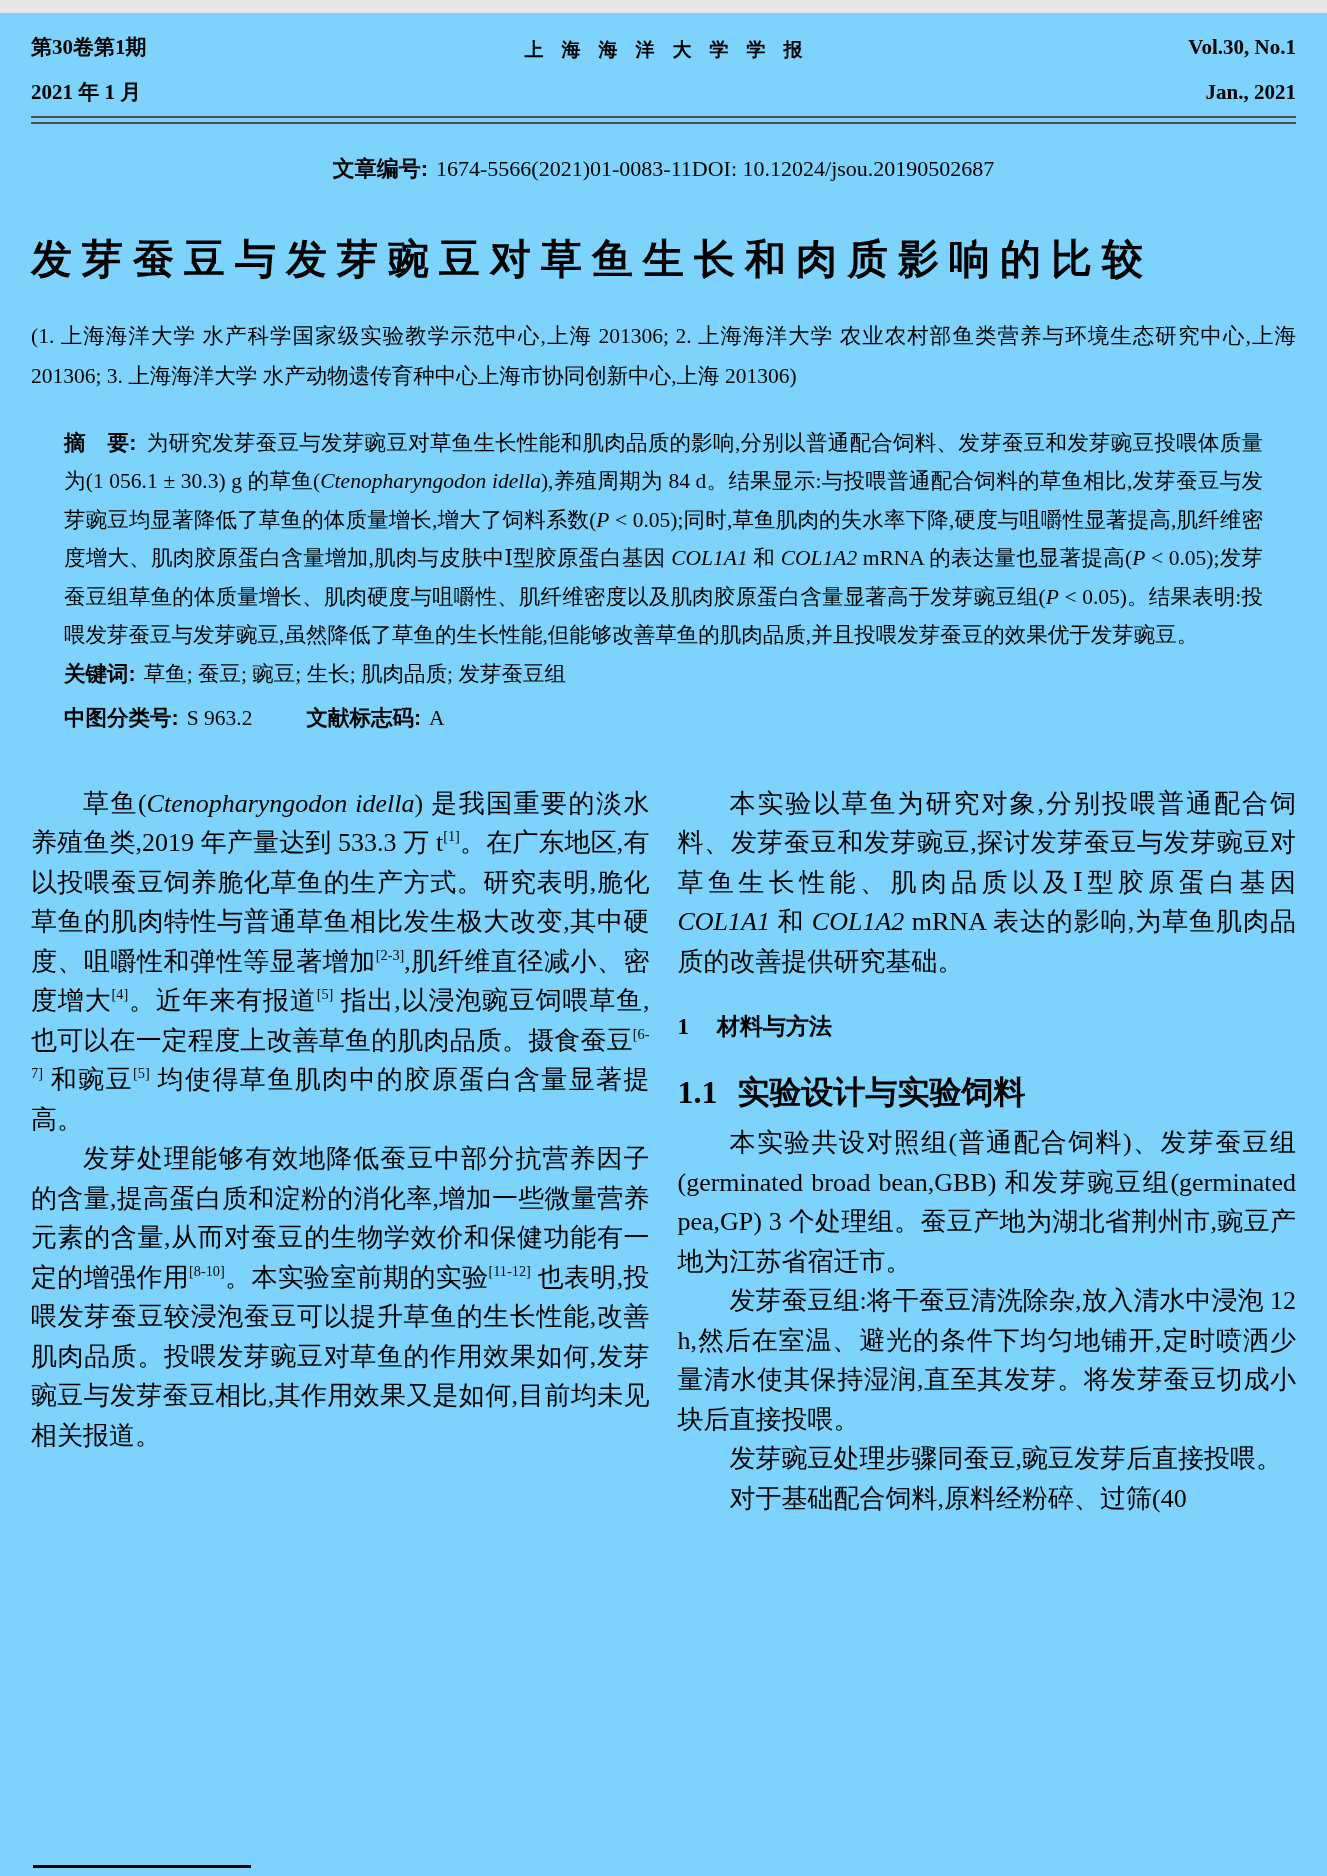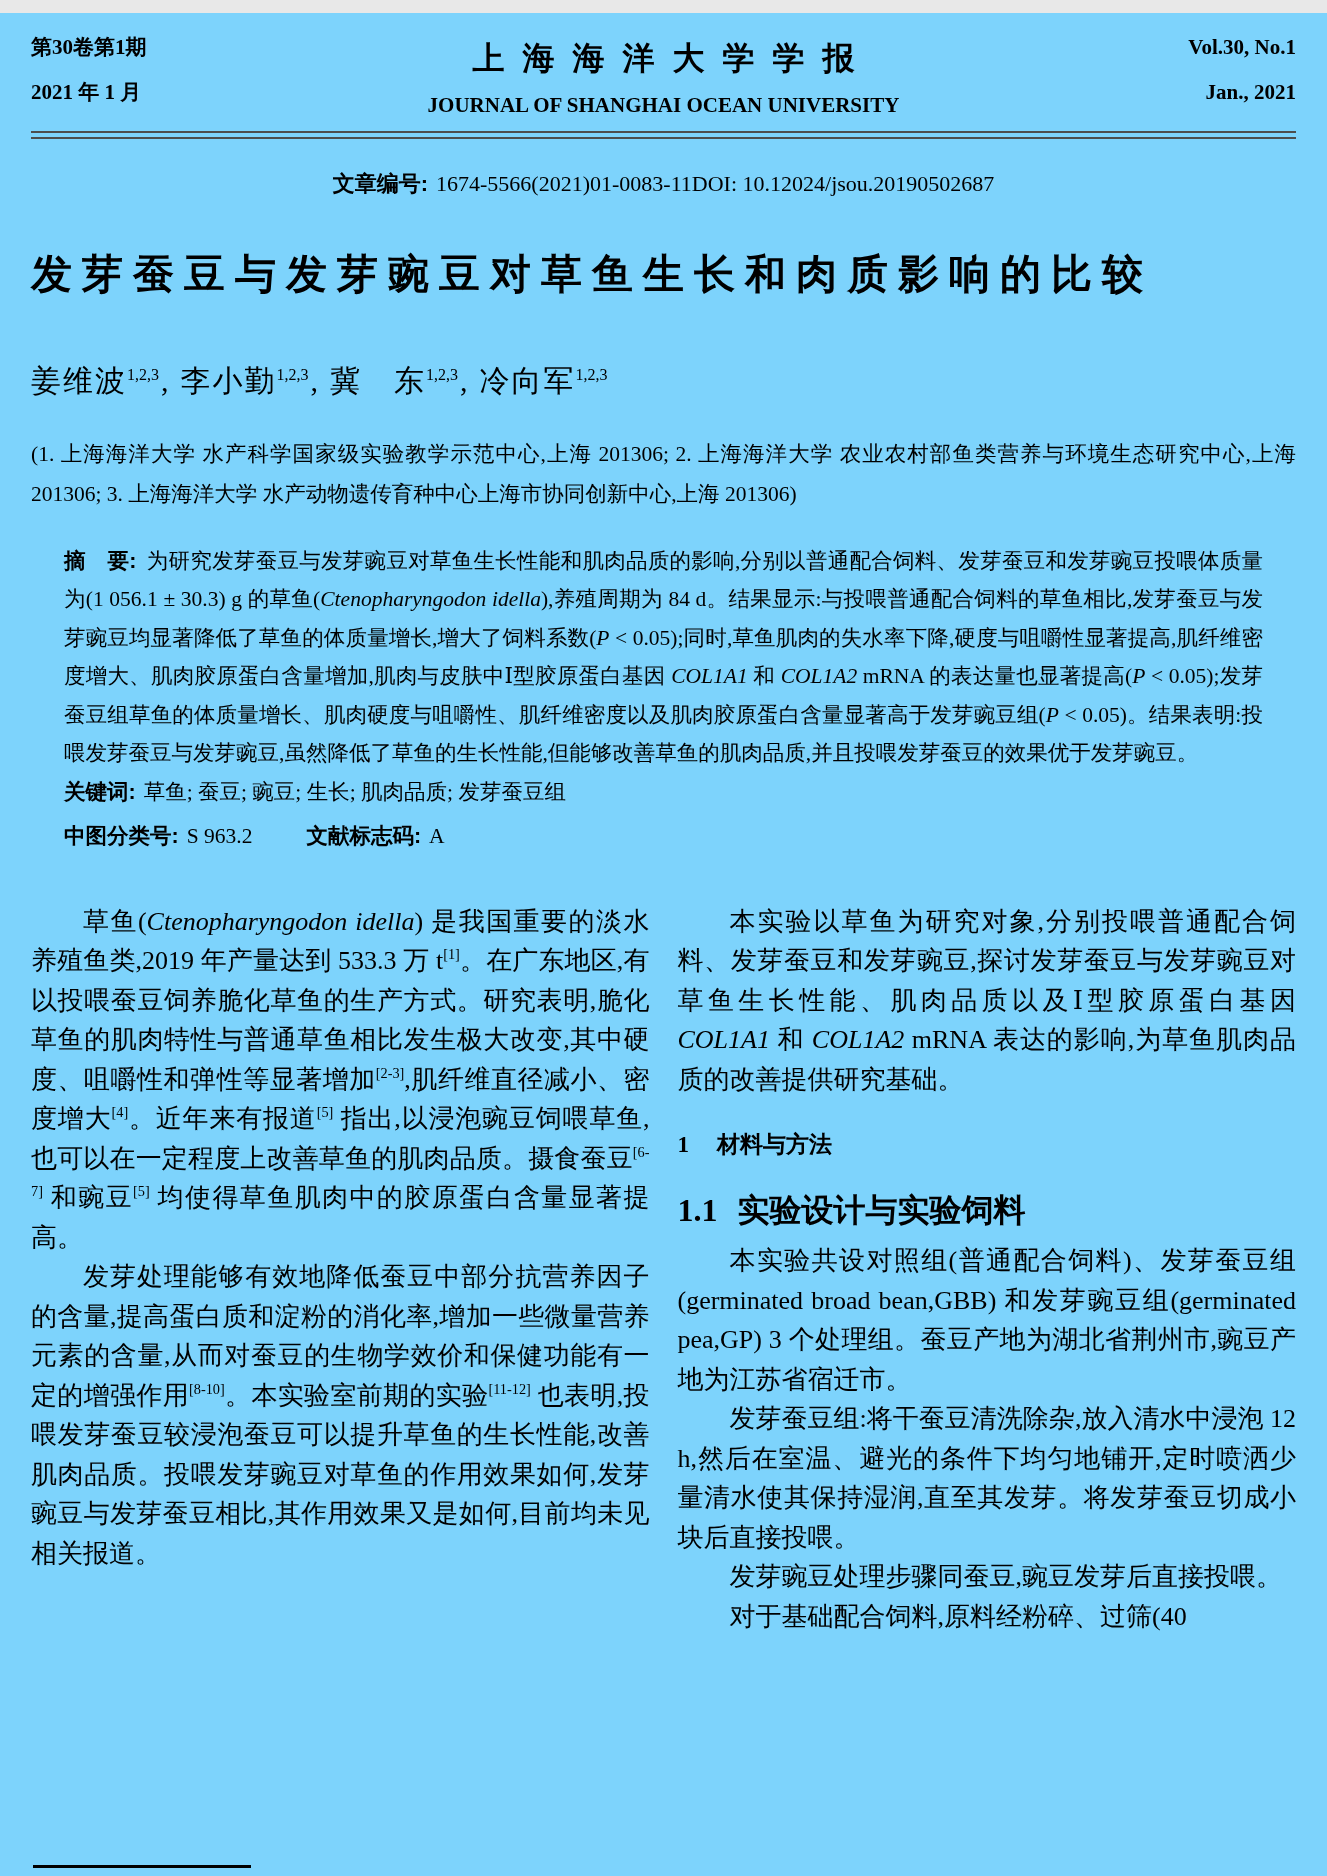--- a/index.html
+++ b/index.html
@@ -10,21 +10,21 @@
     overflow:hidden;margin:13px auto;
   }
   .b-label{font-family:"Liberation Sans","DejaVu Sans",sans-serif;font-weight:bold;}
 
   
   .jheader{display:flex;justify-content:space-between;align-items:flex-start;padding-top:24px;}
   .jh-left,.jh-right{width:230px;font-weight:bold;font-size:21px;line-height:1;}
   .jh-right{text-align:right;}
   .jh-left .row2,.jh-right .row2{margin-top:24px;}
   .jh-center{text-align:center;flex:1;}
-  .jtitle-cn{font-size:32px;font-weight:bold;letter-spacing:18px;text-indent:18px;white-space:nowrap;font-family:Liberation Mono, monospace;}
+  .jtitle-cn{font-size:19px;font-weight:bold;letter-spacing:18px;text-indent:18px;white-space:nowrap;font-family:Liberation Mono, monospace;}
   .jtitle-en{font-size:21px;font-weight:bold;margin-top:12px;letter-spacing:0px;white-space:nowrap;}
 
   .double-rule{margin-top:13px;height:4px;border-top:2px solid #4d4d4d;border-bottom:2px solid #4d4d4d;}
 
   
   .meta-row{display:flex;justify-content:center;margin-top:32px;font-size:22px;line-height:1.2;}
   .meta-left .b-label{margin-right:8px;}
 
   
   .title{font-family:"Liberation Sans","DejaVu Sans",sans-serif;font-weight:bold;
@@ -64,40 +64,38 @@
 
 <div class="page">
 
   <header class="jheader">
     <div class="jh-left">
       <div class="row1">第30卷第1期</div>
       <div class="row2">2021 年 1 月</div>
     </div>
     <div class="jh-center">
       <div class="jtitle-cn">上海海洋大学学报</div>
-      <div class="jtitle-en">JOURNAL OF SHANGHAI OCEAN UNIVERSITY</div>
     </div>
     <div class="jh-right">
       <div class="row1">Vol.30, No.1</div>
       <div class="row2">Jan., 2021</div>
     </div>
   </header>
 
   <div class="double-rule"></div>
 
   <div class="meta-row">
     <div class="meta-left">
       <span class="b-label">文章编号:</span><span>1674-5566(2021)01-0083-11</span>
     </div>
     <div class="meta-right">DOI: 10.12024/jsou.20190502687</div>
   </div>
 
   <h1 class="title">发芽蚕豆与发芽豌豆对草鱼生长和肉质影响的比较</h1>
 
-  <div class="authors"><span class="author"><span>姜维波</span><sup>1,2,3</sup></span><span class="author-sep">,</span><span class="author"><span>李小勤</span><sup>1,2,3</sup></span><span class="author-sep">,</span><span class="author"><span>冀　东</span><sup>1,2,3</sup></span><span class="author-sep">,</span><span class="author"><span>冷向军</span><sup>1,2,3</sup></span></div>
 
   <div class="affiliation">(1. 上海海洋大学 水产科学国家级实验教学示范中心,上海 201306; 2. 上海海洋大学 农业农村部鱼类营养与环境生态研究中心,上海 201306; 3. 上海海洋大学 水产动物遗传育种中心上海市协同创新中心,上海 201306)</div>
 
   <div class="abstract">
     <span class="b-label abs-label">摘　要:</span><span><span>为研究发芽蚕豆与发芽豌豆对草鱼生长性能和肌肉品质的影响,分别以普通配合饲料、发芽蚕豆和发芽豌豆投喂体质量为(1 056.1 ± 30.3) g 的草鱼(</span><i>Ctenopharyngodon idella</i><span>),养殖周期为 84 d。结果显示:与投喂普通配合饲料的草鱼相比,发芽蚕豆与发芽豌豆均显著降低了草鱼的体质量增长,增大了饲料系数(</span><i>P</i><span> &lt; 0.05);同时,草鱼肌肉的失水率下降,硬度与咀嚼性显著提高,肌纤维密度增大、肌肉胶原蛋白含量增加,肌肉与皮肤中Ⅰ型胶原蛋白基因 </span><i>COL1A1</i><span> 和 </span><i>COL1A2</i><span> mRNA 的表达量也显著提高(</span><i>P</i><span> &lt; 0.05);发芽蚕豆组草鱼的体质量增长、肌肉硬度与咀嚼性、肌纤维密度以及肌肉胶原蛋白含量显著高于发芽豌豆组(</span><i>P</i><span> &lt; 0.05)。结果表明:投喂发芽蚕豆与发芽豌豆,虽然降低了草鱼的生长性能,但能够改善草鱼的肌肉品质,并且投喂发芽蚕豆的效果优于发芽豌豆。</span></span>
   </div>
 
   <div class="kw-line">
     <span class="b-label">关键词:</span><span>草鱼; 蚕豆; 豌豆; 生长; 肌肉品质; 发芽蚕豆组</span>
   </div>

